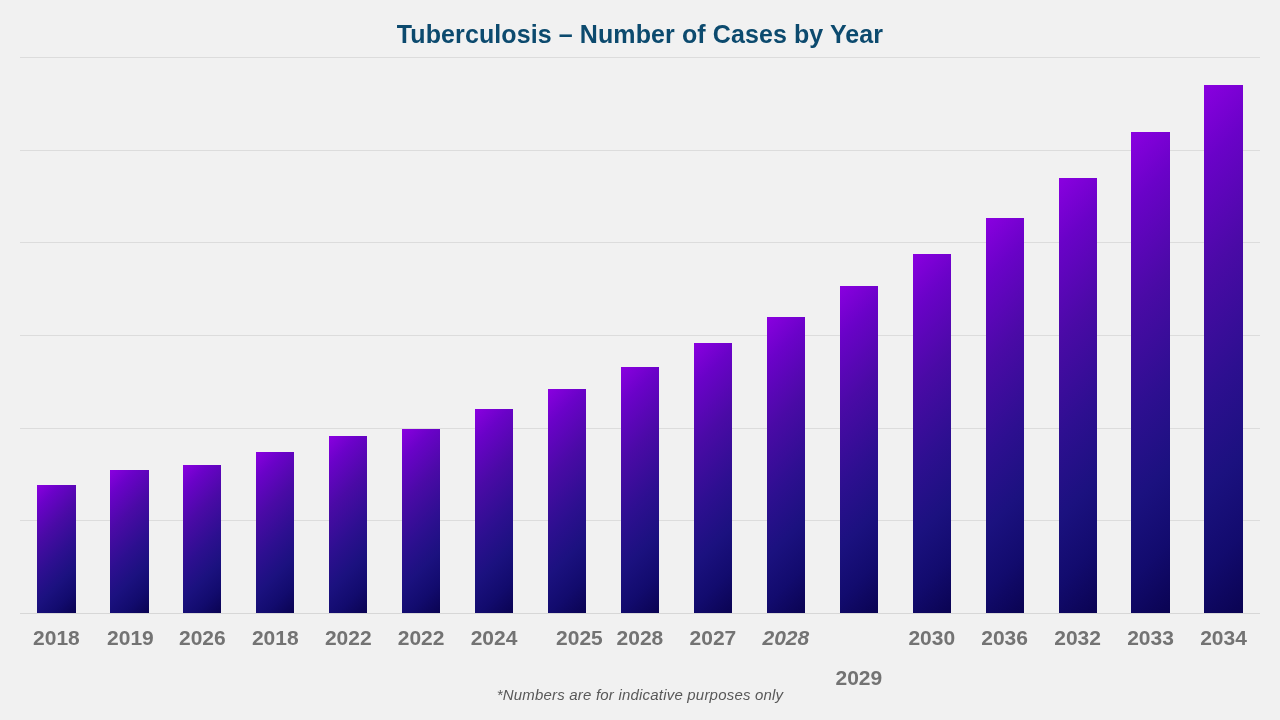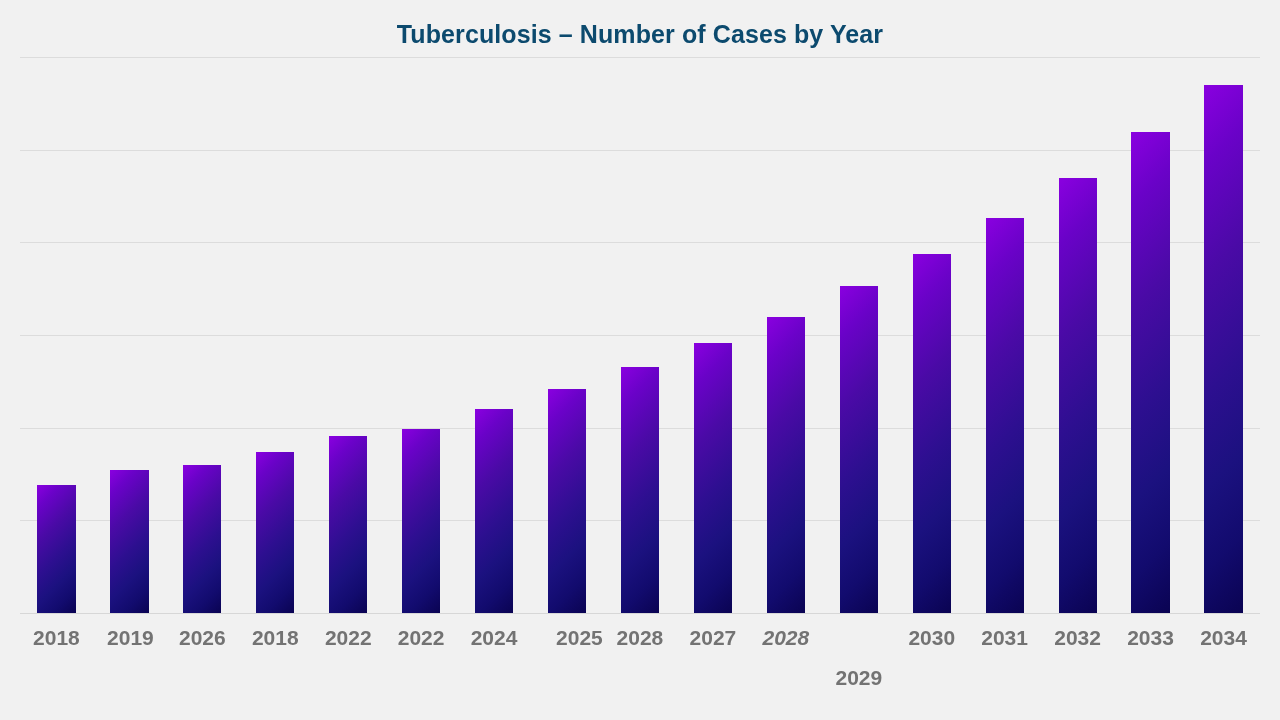--- a/index.html
+++ b/index.html
@@ -139,20 +139,21 @@
       <div class="x-label" style="left: 218.8px; width: 72.9px;">2018</div>
       <div class="x-label" style="left: 291.8px; width: 72.9px;">2022</div>
       <div class="x-label" style="left: 364.7px; width: 72.9px;">2022</div>
       <div class="x-label" style="left: 437.6px; width: 72.9px;">2024</div>
       <div class="x-label" style="left: 523px; width: 72.9px;">2025</div>
       <div class="x-label" style="left: 583.5px; width: 72.9px;">2028</div>
       <div class="x-label" style="left: 656.5px; width: 72.9px;">2027</div>
       <div class="x-label" style="left: 729.4px; width: 72.9px; font-style: italic;">2028</div>
       <div class="x-label" style="left: 802.4px; width: 72.9px; margin-top: 40px;">2029</div>
       <div class="x-label" style="left: 875.3px; width: 72.9px;">2030</div>
-      <div class="x-label" style="left: 948.2px; width: 72.9px;">2031</div>
+      <div class="x-label" style="left: 948.2px; width: 72.9px;">2036</div>
       <div class="x-label" style="left: 1021.2px; width: 72.9px; text-align: center;">2032</div>
       <div class="x-label" style="left: 1094.1px; width: 72.9px;">2033</div>
       <div class="x-label" style="left: 1167.1px; width: 72.9px;">2034</div>
     </div>
 
+  <div id="footnote">*Numbers are for indicative purposes only</div>
 
 </div>
 
 </body></html>

